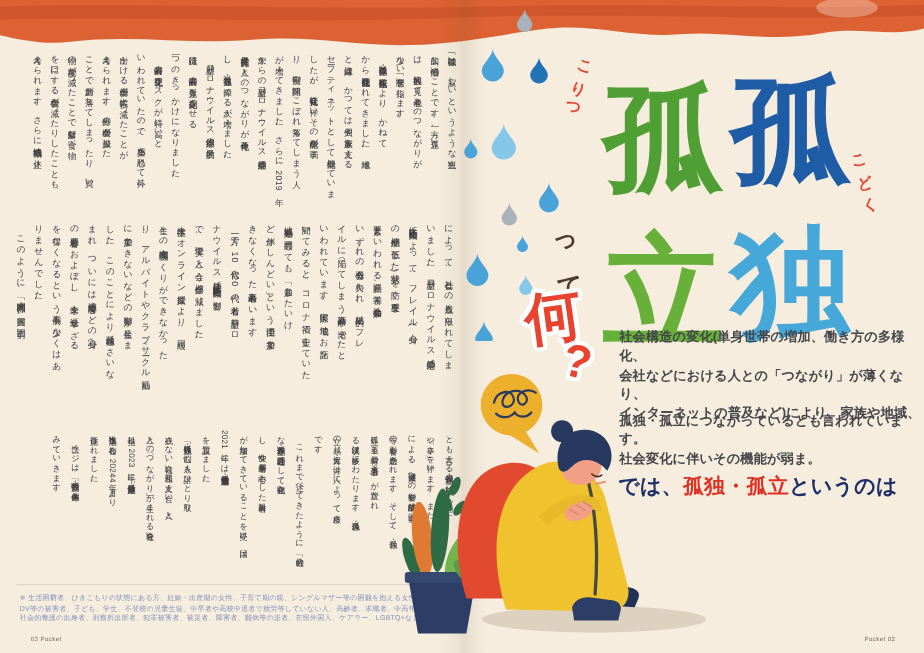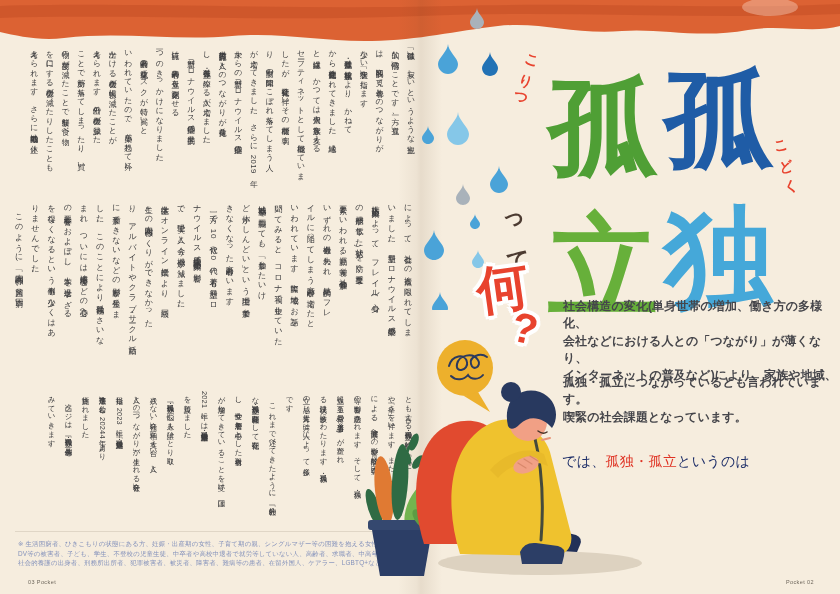--- a/index.html
+++ b/index.html
@@ -54,22 +54,22 @@
   .nani  { position:absolute; left:477px; top:254px; color: var(--accent-red, #e8432e);
     font-weight:900; font-size:52px; transform:rotate(-8deg); }
   .qmark { position:absolute; left:512px; top:305px; color: var(--accent-red, #e8432e);
     font-weight:900; font-size:42px; transform:rotate(12deg); }
 
   
   .intro { position:absolute; left:563px; width:275px; color: var(--body-ink-right, #45454a);
     font-weight:700; font-size:12px; line-height:17.3px; letter-spacing:0.1px; }
   .p1 { top:298px; }
   .p2 { top:374px; }
-  .lead-heading { position:absolute; left:562px; top:448px; width:278px;
-    color: var(--heading-navy, #1d2e68); font-weight:400; font-size:14px; line-height:26px; letter-spacing:0.3px; }
+  .lead-heading { position:absolute; left:562px; top:430px; width:278px;
+    color: var(--heading-navy, #1d2e68); font-weight:700; font-size:19px; line-height:26px; letter-spacing:0.3px; }
   .lead-heading .red { color: var(--heading-red, #df3223); }
 
   
   .raindrops { position:absolute; left:410px; top:0; width:140px; height:310px; }
   .illustration { position:absolute; left:348px; top:330px; width:330px; height:255px; }
 </style>
 </head>
 <body>
 
 <div class="spread">
@@ -255,21 +255,21 @@
       </g>
     </svg>
 
     <div class="intro p1">
         <div class="pline">社会構造の変化(単身世帯の増加、働き方の多様化、</div>
         <div class="pline">会社などにおける人との「つながり」が薄くなり、</div>
         <div class="pline">インターネットの普及など)により、家族や地域、</div>
       </div>
     <div class="intro p2">
         <div class="pline">孤独・孤立につながっているとも言われています。</div>
-        <div class="pline">喫緊の社会課題となっています。</div>
+        <div class="pline">社会変化に伴いその機能が弱ま。</div>
       </div>
 
     <div class="lead-heading">
       <div>
         <span>では、</span><span class="red">孤独・孤立</span><span>というのは</span>
       </div>
     </div>
 
     <div class="footer footer-right">Pocket 02</div>
   </section>

